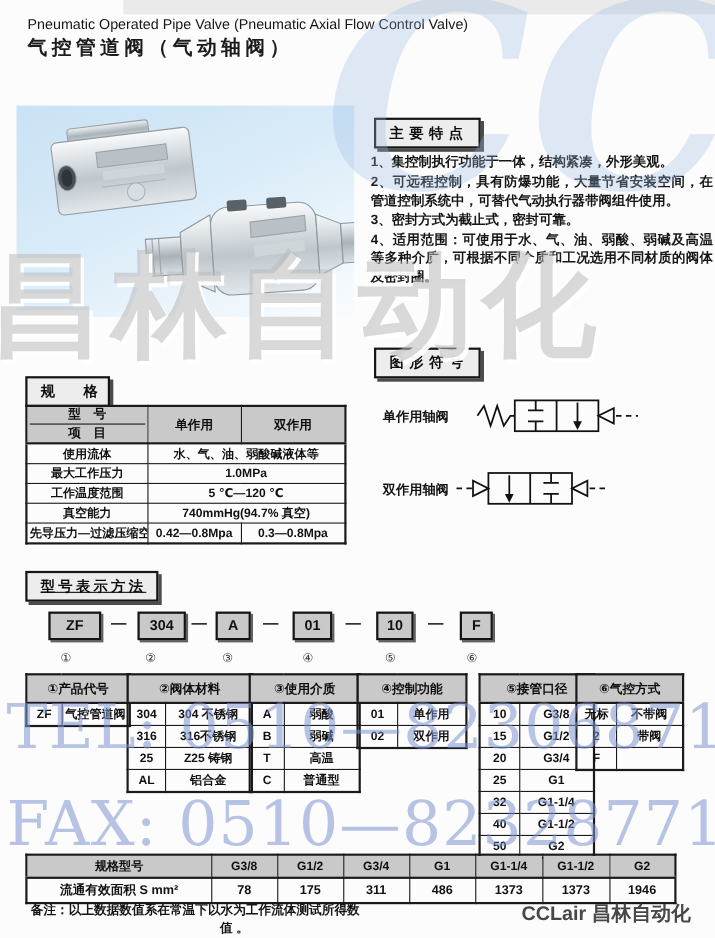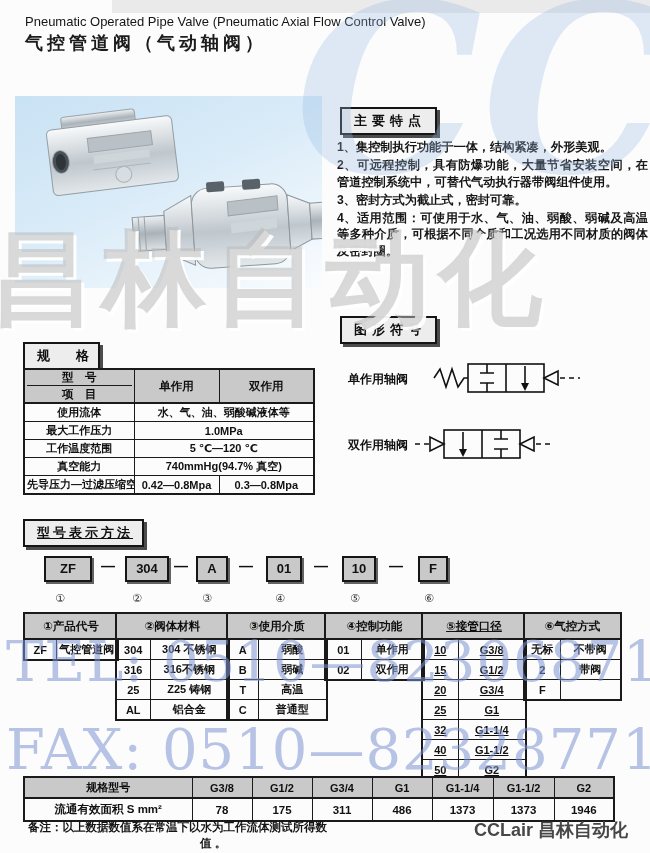--- a/index.html
+++ b/index.html
@@ -319,21 +319,21 @@
       <tr>
           <td>01</td>
           <td>单作用</td>
         </tr>
       <tr>
           <td>02</td>
           <td>双作用</td>
         </tr>
     </tbody>
   </table>
-  <table class="tbl ct" style="left:421px;width:104px;text-decoration:underline;">
+  <table class="tbl ct" style="left:435px;width:104px;">
     <colgroup>
         <col style="width:36px">
         <col style="width:68px">
       </colgroup>
     <thead>
         <tr>
           <th colspan="2">⑤接管口径</th>
         </tr>
       </thead>
     <tbody>

